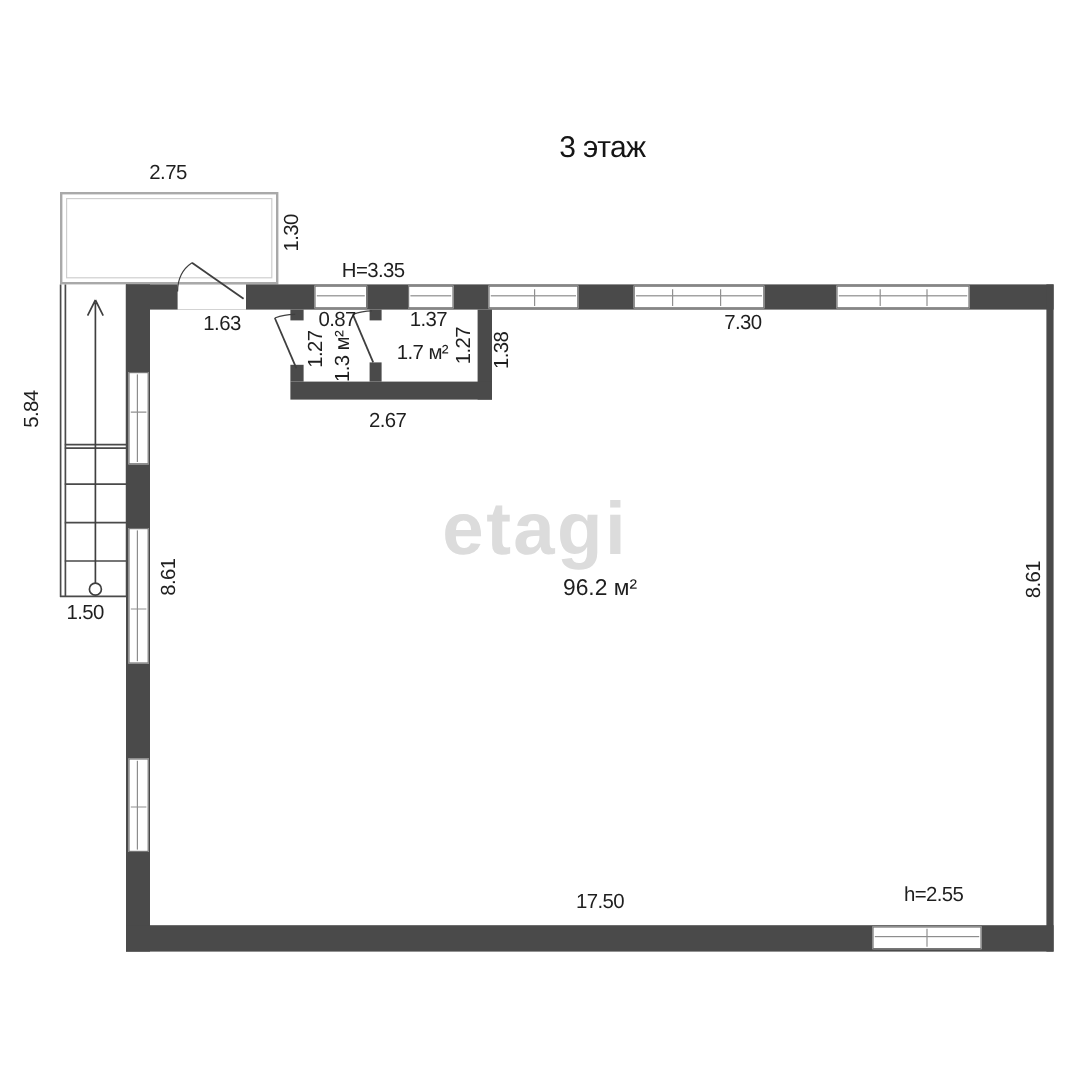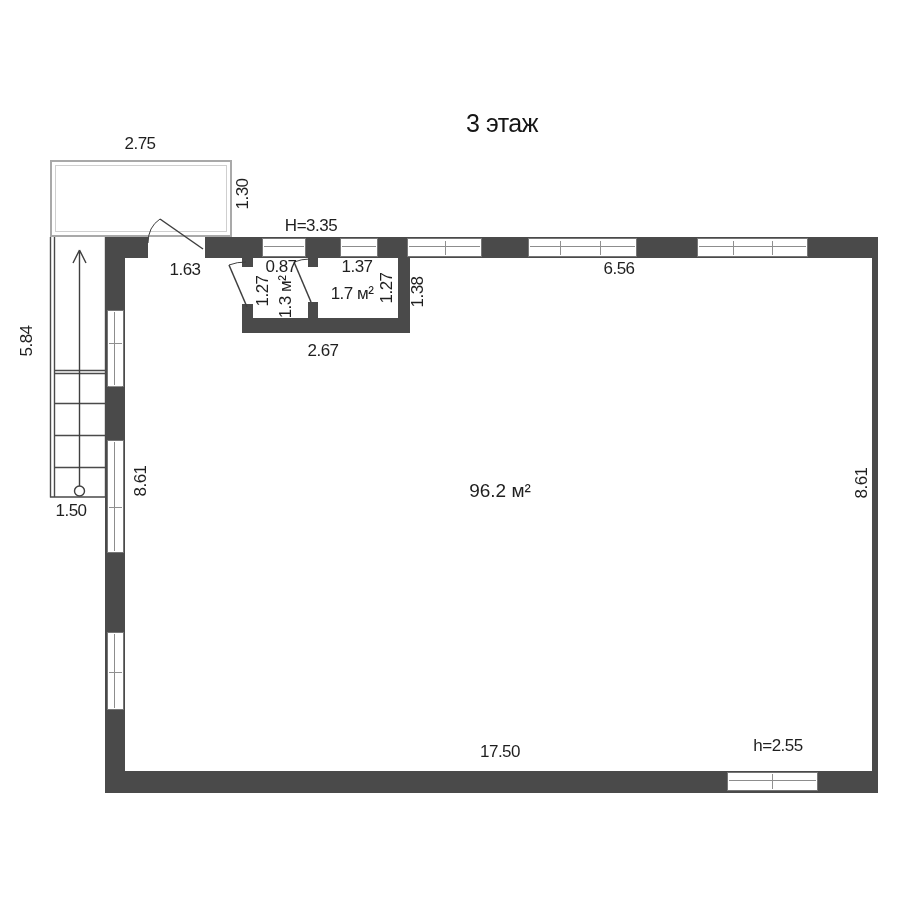--- a/index.html
+++ b/index.html
@@ -32,20 +32,21 @@
     border:1px solid #cfcfcf;}
   svg.linework{position:absolute; left:0; top:0; pointer-events:none;}
 </style>
 </head>
 <body>
 
 <div class="plan">
 
   <div class="title" style="left:502px; top:123px;">3 этаж</div>
 
+  <div class="watermark" style="left:446px; top:441px;">etagi</div>
 
   <div class="balcony">
     <div class="balcony-inner"></div>
   </div>
 
   <div class="wall" style="left:105px; top:237px; width:785px; height:21px;"></div>
   <div class="wall" style="left:105px; top:237px; width:20px; height:556px;"></div>
   <div class="wall" style="left:872px; top:237px; width:20px; height:556px;"></div>
   <div class="wall" style="left:105px; top:771px; width:785px; height:22px;"></div>
 
@@ -114,21 +115,21 @@
   <span class="dim" style="left:281px; top:267px;">0.87</span>
   <span class="dim rot" style="left:263px; top:291px;">1.27</span>
   <span class="dim rot" style="left:286px; top:297px;">1.3 м²</span>
 
   <span class="dim" style="left:357px; top:267px;">1.37</span>
   <span class="dim" style="left:352px; top:294px;">1.7 м²</span>
   <span class="dim rot" style="left:387px; top:288px;">1.27</span>
   <span class="dim rot" style="left:418px; top:292px;">1.38</span>
   <span class="dim" style="left:323px; top:351px;">2.67</span>
 
-  <span class="dim" style="left:619px; top:269px;">6.56</span>
+  <span class="dim" style="left:619px; top:269px;">7.30</span>
   <span class="dim rot" style="left:141px; top:481px;">8.61</span>
   <span class="dim rot" style="left:862px; top:483px;">8.61</span>
   <span class="dim" style="left:500px; top:752px;">17.50</span>
   <span class="dim" style="left:778px; top:746px;">h=2.55</span>
 
   <span class="area-label" style="left:500px; top:491px;">96.2 м²</span>
 
 </div>
 
 </body></html>

